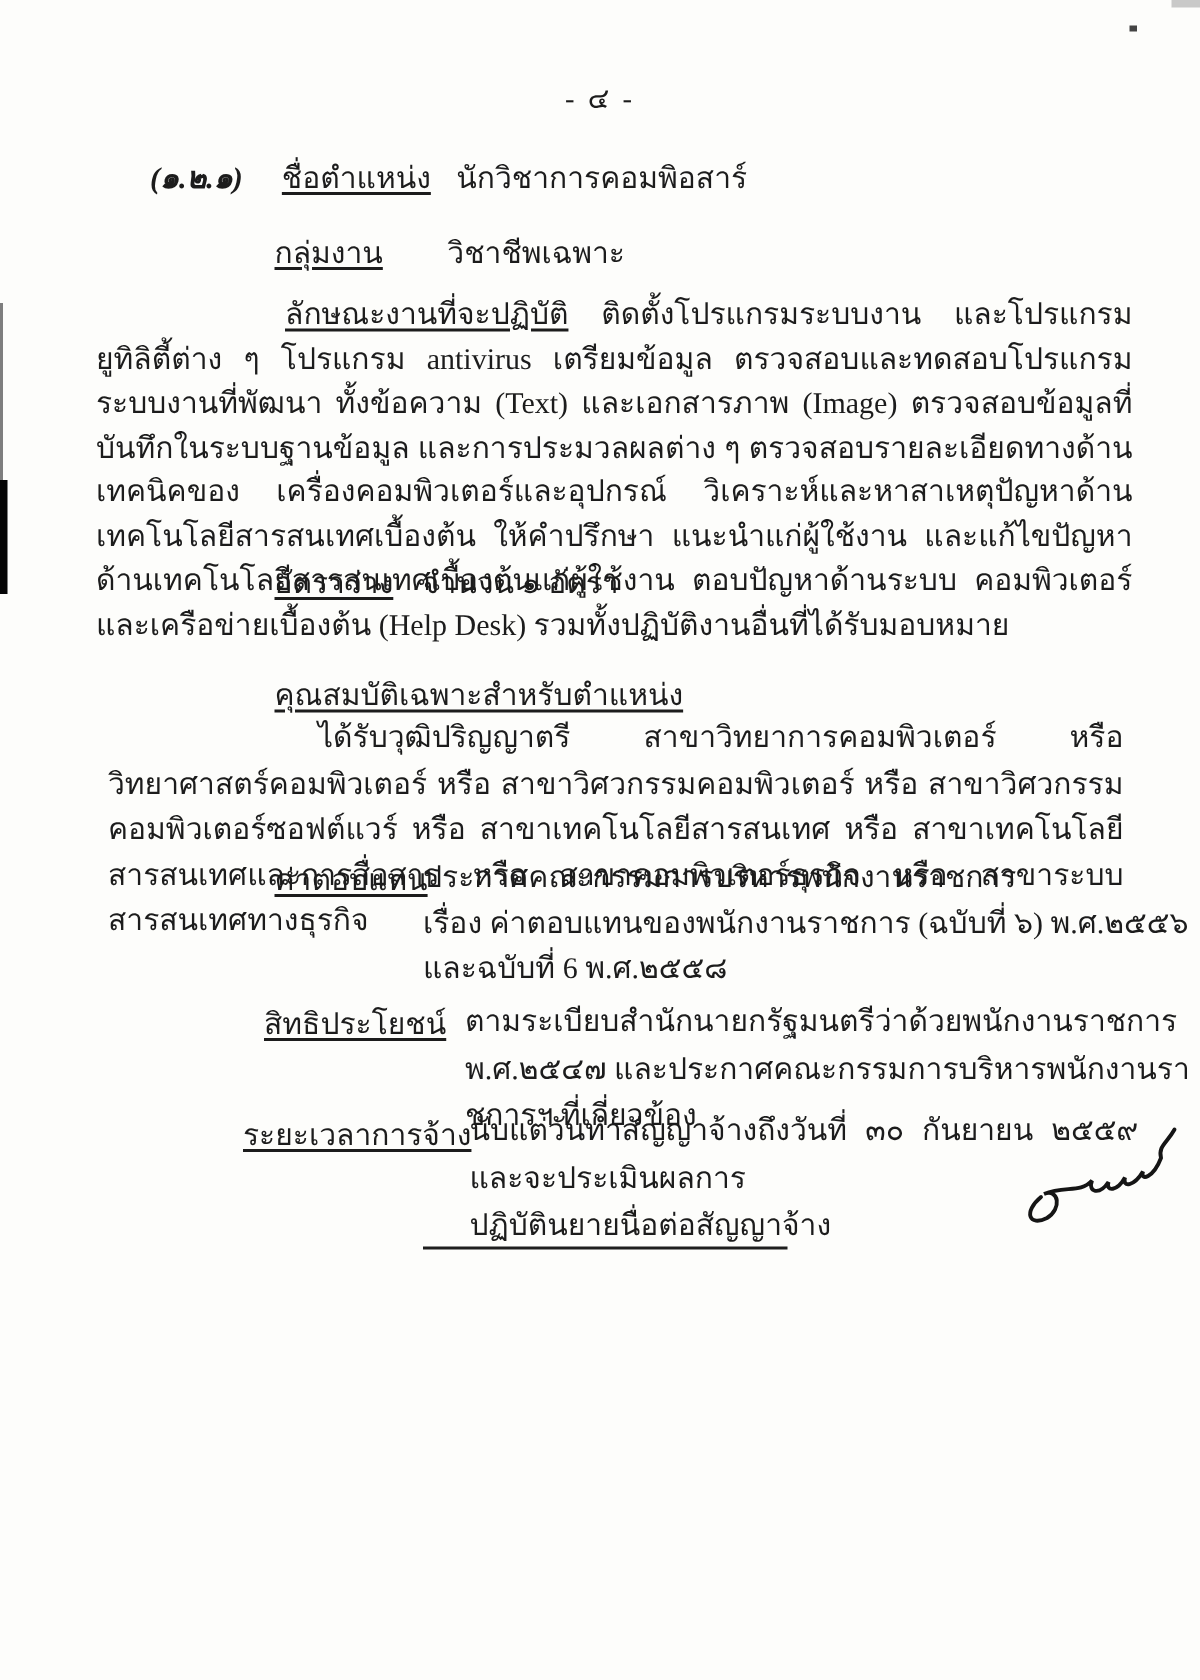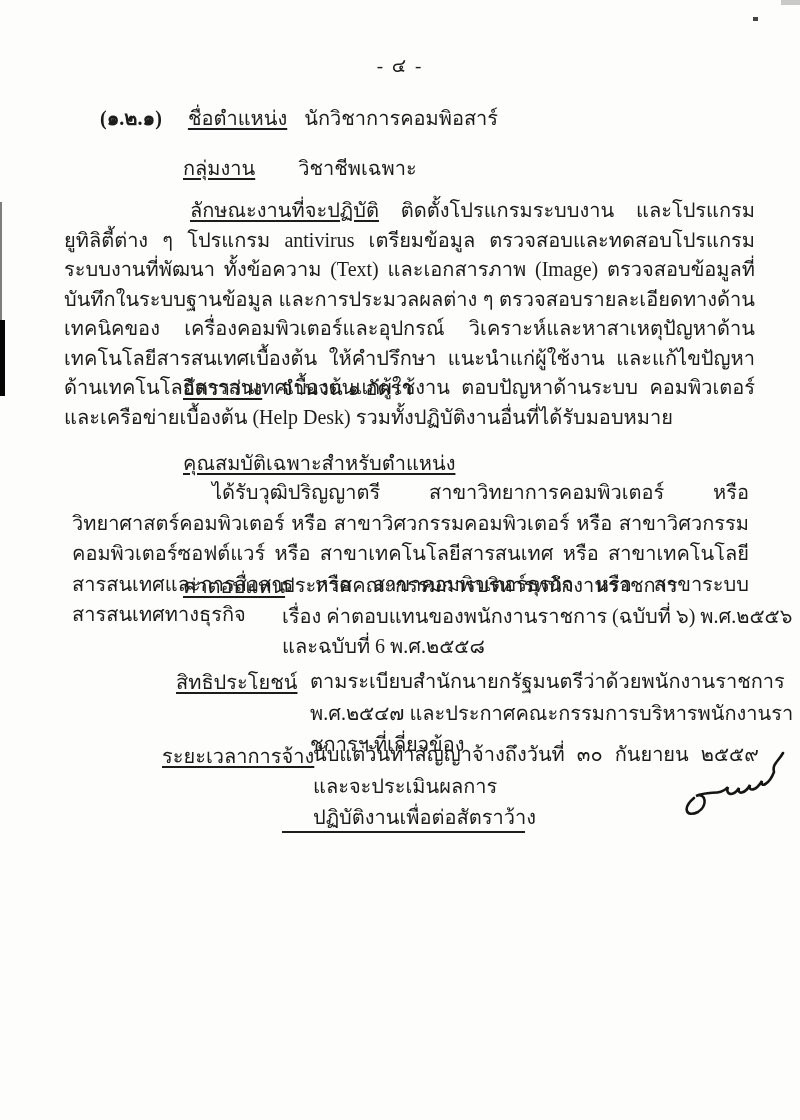--- a/index.html
+++ b/index.html
@@ -13,21 +13,21 @@
     font-size:20px;
     overflow:hidden;
   }
   .abs{position:absolute;}
   .lbl{
     font-weight:400;
     text-decoration:underline;
     text-decoration-thickness:1.5px;
     text-underline-offset:3px;
   }
-  .bold{font-weight:700;}
+  .bold{font-weight:700;font-style:italic;}
   .page-number{
     top:50px;left:0;width:100%;
     text-align:center;
     letter-spacing:2px;
     font-size:19px;
   }
   .para{
     text-align:justify;
     line-height:29.5px;
   }
@@ -90,21 +90,21 @@
 
   <div class="abs lbl" style="top:666px;left:176px;">สิทธิประโยชน์</div>
   <div class="abs value-block-wide" style="top:666px;left:300px;margin-left:10px;">
     <div>ตามระเบียบสำนักนายกรัฐมนตรีว่าด้วยพนักงานราชการ</div>
     <div>พ.ศ.๒๕๔๗ และประกาศคณะกรรมการบริหารพนักงานราชการฯ ที่เกี่ยวข้อง</div>
   </div>
 
   <div class="abs lbl" style="top:740px;left:162px;">ระยะเวลาการจ้าง</div>
   <div class="abs value-block-wide" style="top:740px;left:313px;font-family:Liberation Mono, monospace;">
     <div>นับแต่วันทำสัญญาจ้างถึงวันที่ ๓๐ กันยายน ๒๕๕๙ และจะประเมินผลการ</div>
-    <div>ปฏิบัติงานเพื่อต่อสัตราว้าง</div>
+    <div>ปฏิบัตินยายนื่อต่อสัญญาจ้าง</div>
   </div>
 
   <svg class="abs signature" viewBox="0 0 110 75">
     <path d="M16,56 C4,66 8,76 20,70 C30,64 28,50 18,54 C32,48 42,54 50,45
              C47,53 55,55 61,46 C59,53 67,52 72,43 C70,50 78,49 84,39
              C82,46 91,43 96,30 C94,22 100,20 105,11" fill="none" stroke="#151515" stroke-width="2.6" stroke-linecap="round"></path>
   </svg>
 
   <div class="abs divider"></div>
 

